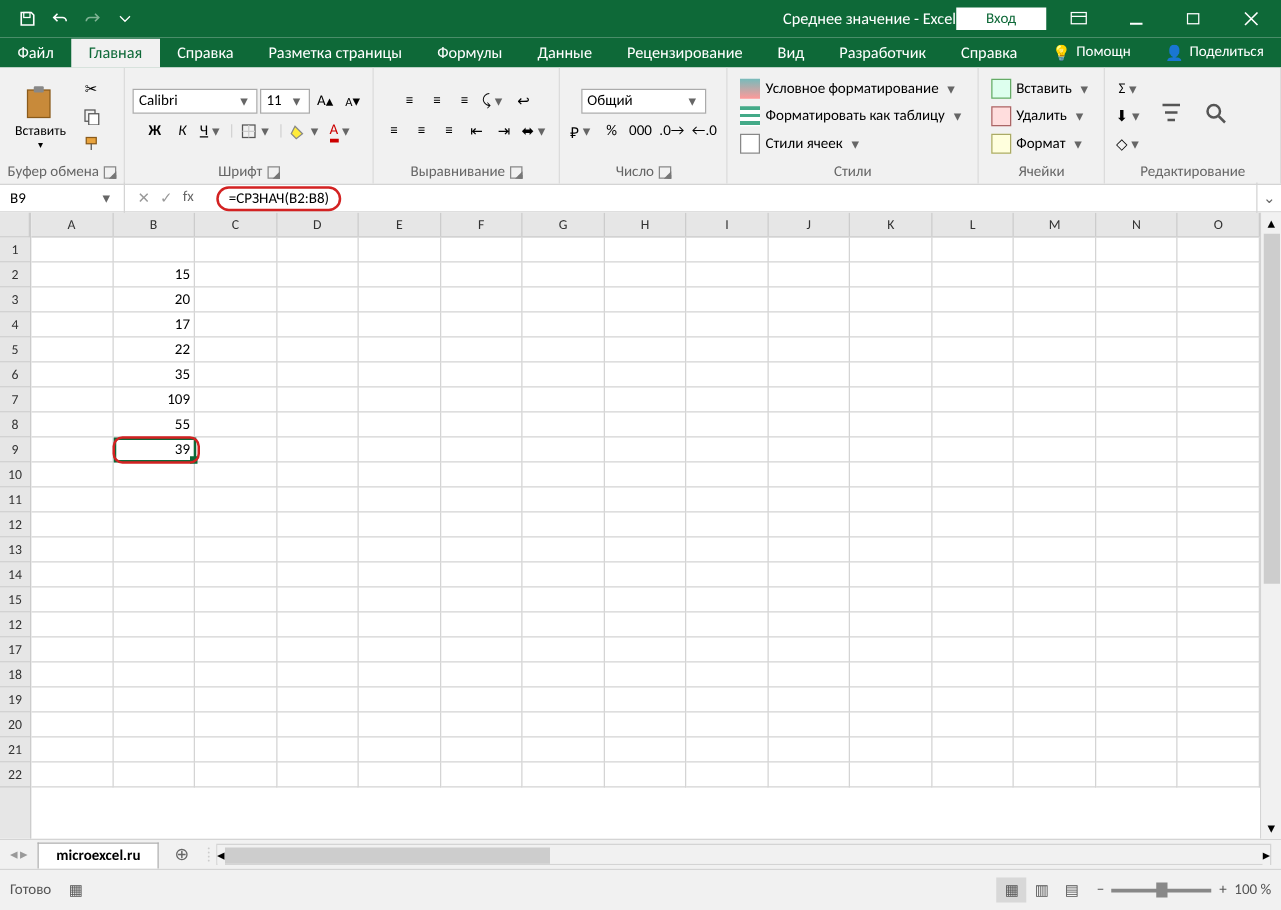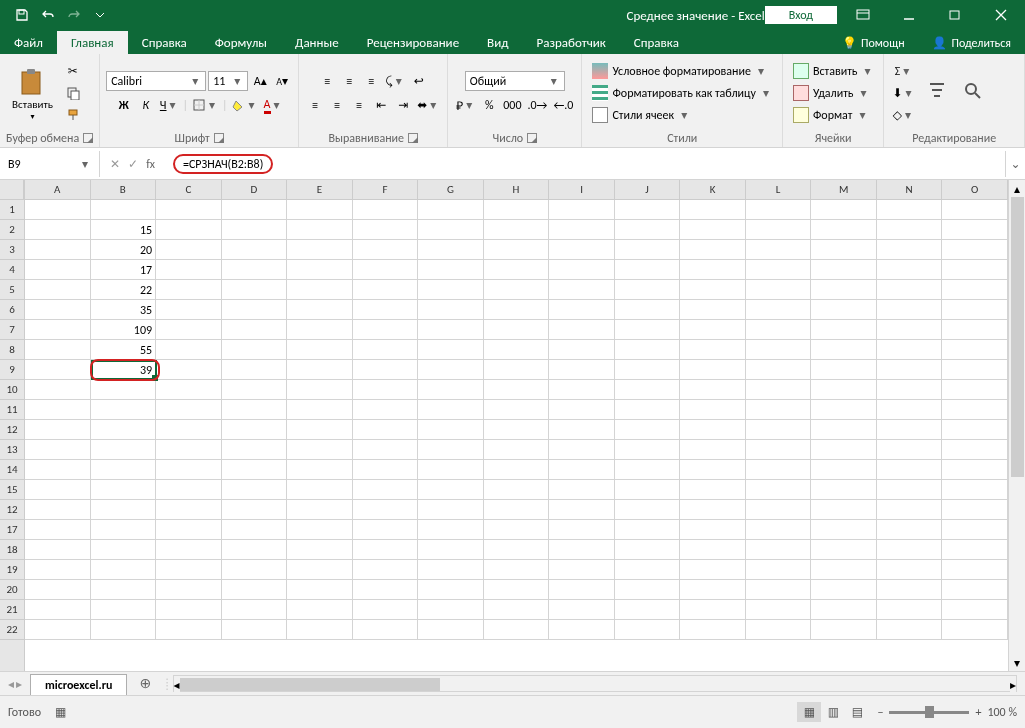--- a/index.html
+++ b/index.html
@@ -21,21 +21,21 @@
 .group-content{flex:1;display:flex;align-items:center;gap:4px}
 .group-label{text-align:center;font-size:11px;color:#666;padding:2px 0;display:flex;justify-content:center;align-items:center;gap:4px}
 .group-launcher{width:10px;height:10px;border:1px solid #888;position:relative}
 .group-launcher::after{content:'';position:absolute;right:-1px;bottom:-1px;border:3px solid transparent;border-right-color:#777;border-bottom-color:#777}
 .big-btn{display:flex;flex-direction:column;align-items:center;padding:2px 6px;cursor:pointer}
 .stack{display:flex;flex-direction:column;gap:2px;justify-content:center}
 .row{display:flex;gap:2px;align-items:center}
 .small-btn{min-width:20px;height:20px;display:flex;align-items:center;justify-content:center;padding:0 2px;cursor:pointer}
 .combo{border:1px solid #ababab;background:#fff;height:20px;display:flex;align-items:center;padding:0 4px;font-size:12px;cursor:pointer}
 .dd{width:12px;text-align:center;color:#666}
-.name-box-bar{height:32px;border-bottom:1px solid #d4d4d4;display:flex;align-items:center;background:#fff}
+.name-box-bar{height:22px;border-bottom:1px solid #d4d4d4;display:flex;align-items:center;background:#fff}
 .name-box{width:100px;border-right:1px solid #d4d4d4;padding:0 8px;display:flex;align-items:center;height:26px;justify-content:space-between}
 .fb-btns{display:flex;gap:8px;padding:0 10px;color:#999}
 .formula-input{flex:1;padding:0 8px;display:flex;align-items:center}
 .expand-fb{width:20px;text-align:center;color:#666;cursor:pointer;border-left:1px solid #d4d4d4;height:26px;display:flex;align-items:center;justify-content:center}
 .highlight-red{border:2px solid #d32222;border-radius:10px;padding:1px 8px;display:inline-block}
 .grid-area{flex:1;display:flex;overflow:hidden;position:relative}
 .row-headers{display:flex;flex-direction:column;background:#e6e6e6;border-right:1px solid #ccc}
 .corner{height:20px;width:24px;background:#e6e6e6;border-bottom:1px solid #ccc;border-right:1px solid #ccc}
 .rh{height:20px;width:24px;display:flex;align-items:center;justify-content:center;border-bottom:1px solid #ccc;font-size:11px;background:#e6e6e6;color:#333}
 .cols-and-cells{flex:1;display:flex;flex-direction:column;overflow:hidden}
@@ -118,20 +118,21 @@
           <path d="M1 1l10 10M11 1L1 11" stroke="#fff" stroke-width="1.3"></path>
         </svg>
       </div>
   </div>
 </div>
 
 <div class="ribbon-tabs">
   <div class="tab">Файл</div>
   <div class="tab active">Главная</div>
   <div class="tab">Справка</div>
+  <div class="tab">Разметка страницы</div>
   <div class="tab">Формулы</div>
   <div class="tab">Данные</div>
   <div class="tab">Рецензирование</div>
   <div class="tab">Вид</div>
   <div class="tab">Разработчик</div>
   <div class="tab">Справка</div>
   <div style="flex:1"></div>
   <div class="tab" style="display:flex;gap:4px">
       <span>💡</span>
       <span>Помощн</span>

